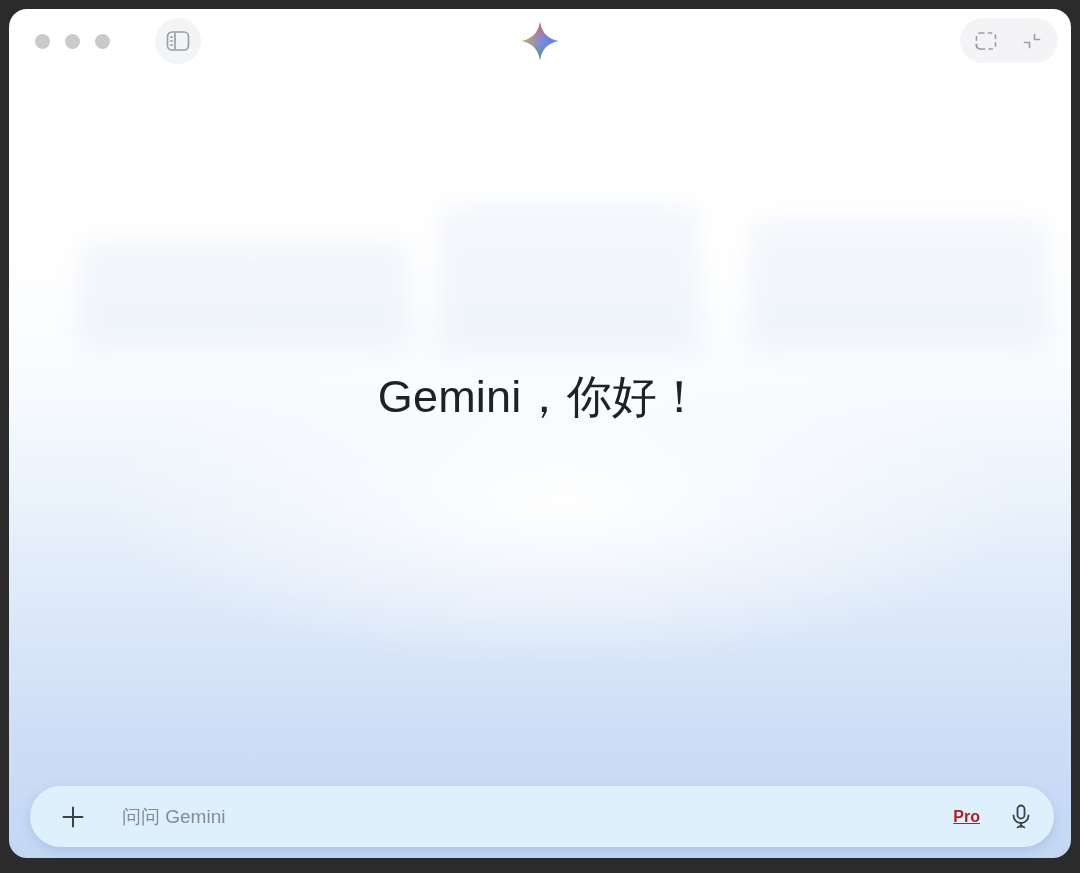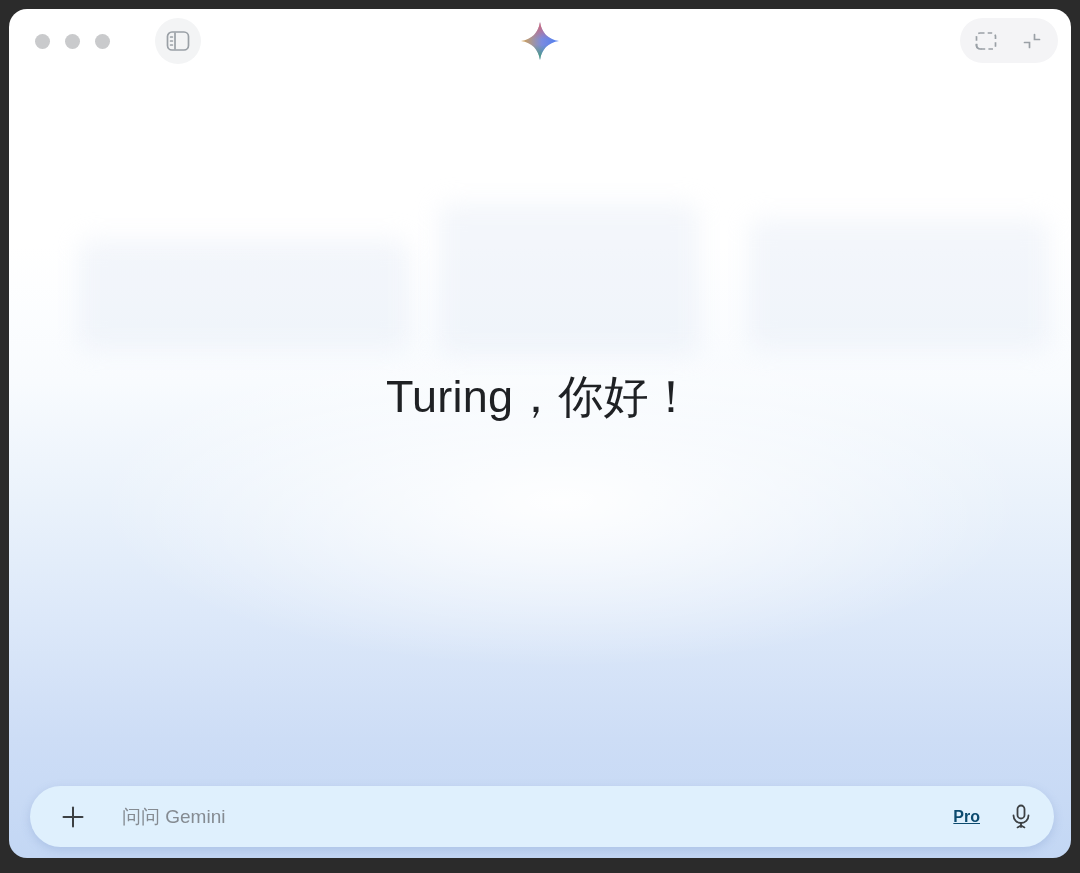--- a/index.html
+++ b/index.html
@@ -81,21 +81,21 @@
     margin-left: 36px;
     border: none; outline: none; background: transparent;
     font-family: "Liberation Sans", "DejaVu Sans", sans-serif;
     font-size: 19px;
     color: #737373;
     min-width: 0;
   }
   .composer-input::placeholder { color: #858b92; opacity: 1; }
   .model-badge {
     flex: 0 0 auto;
-    font-size: 16px; font-weight: 700; color: #0c4a6e;
+    font-size: 16px; font-weight: 700; color: #b91c1c;
     margin-right: 28px; cursor: pointer; text-decoration: underline;
   }
   .mic-btn {
     flex: 0 0 auto;
     width: 26px; height: 26px;
     margin-right: 20px;
     display: flex; align-items: center; justify-content: center;
     color: #3c4043; cursor: pointer;
   }
   svg { display: block; }
@@ -161,21 +161,21 @@
       <div class="pill-icon">
         <svg width="20" height="20" viewBox="0 0 20 20" fill="none" stroke="currentColor" stroke-width="1.7" stroke-linecap="round">
           <polyline points="12.5,3.5 12.5,8.5 17.5,8.5"></polyline>
           <polyline points="7.5,16.5 7.5,11.5 2.5,11.5"></polyline>
         </svg>
       </div>
     </div>
   </div>
 
   <div class="greeting">
-    <div>Turing，你好！</div>
+    <div>Gemini，你好！</div>
   </div>
 
   <div class="composer">
     <div class="plus-btn">
       <span>
         <svg width="24" height="24" viewBox="0 0 24 24" fill="none" stroke="currentColor" stroke-width="2" stroke-linecap="round">
           <line x1="12" y1="2.5" x2="12" y2="21.5"></line>
           <line x1="2.5" y1="12" x2="21.5" y2="12"></line>
         </svg>
       </span>

